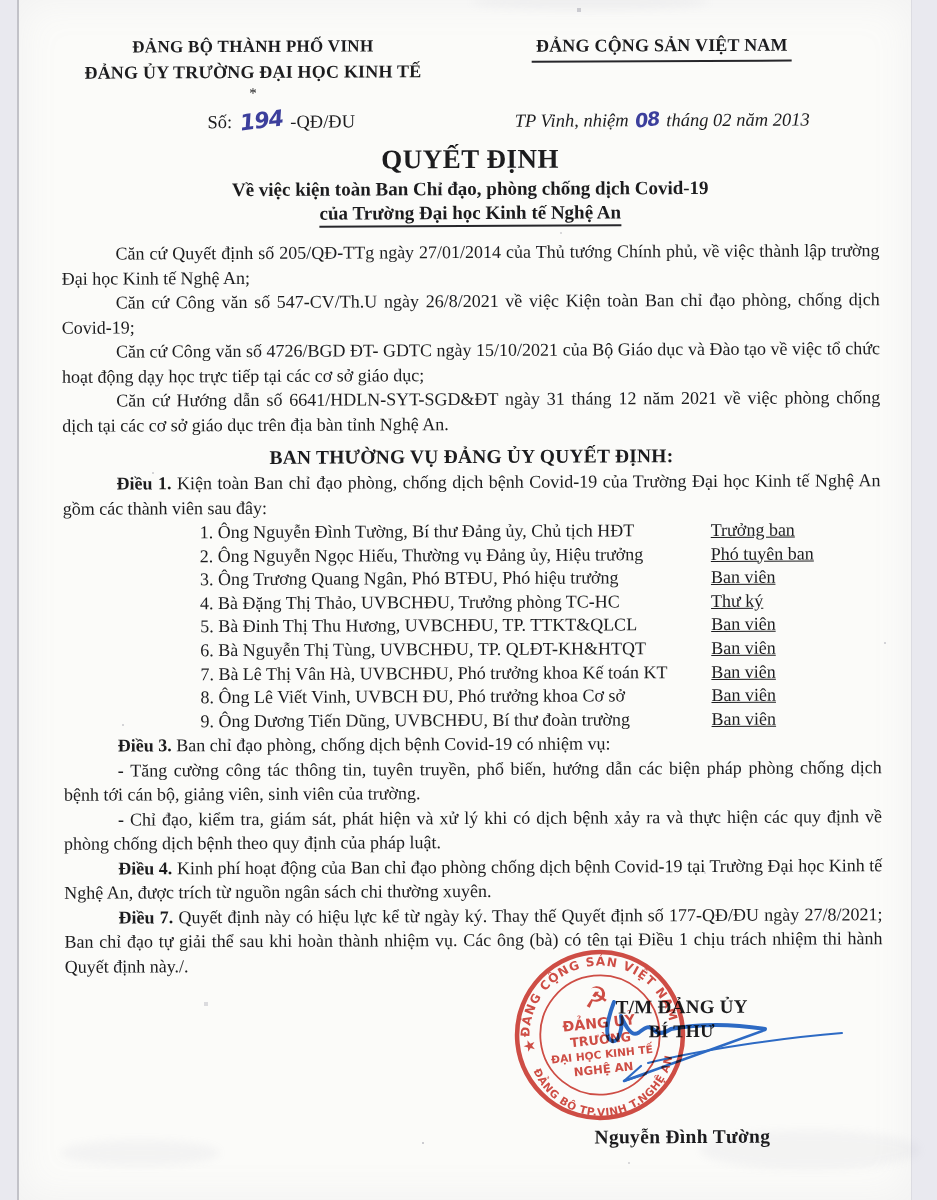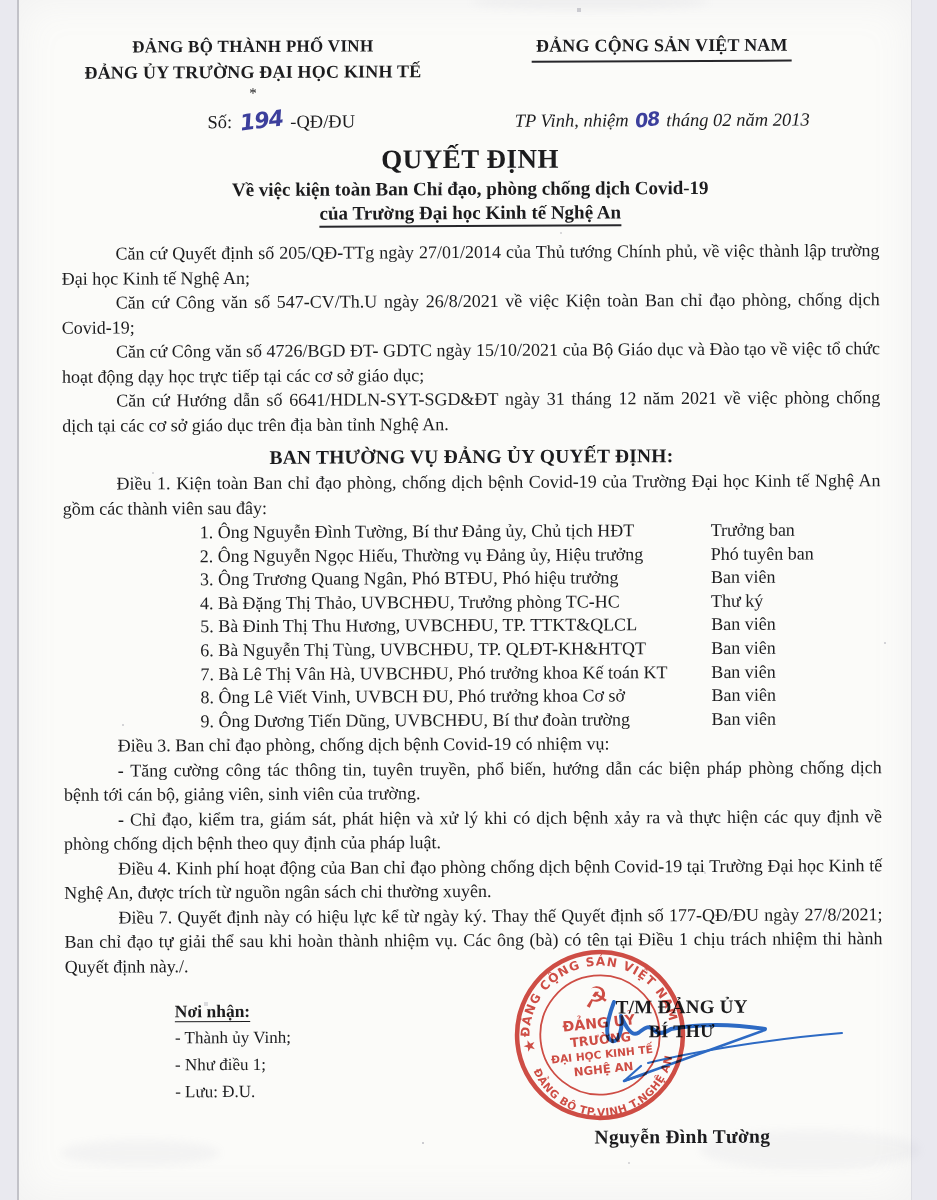--- a/index.html
+++ b/index.html
@@ -42,25 +42,25 @@
   .hw-day{font-size:19px;margin:0 2px;}
   
   .title{margin-top:12px;text-align:center;font-size:27px;font-weight:bold;letter-spacing:.5px;}
   .subtitle1{text-align:center;font-size:19px;font-weight:bold;margin-top:3px;}
   .subtitle2{text-align:center;font-size:19px;font-weight:bold;margin-top:2px;}
   .subtitle2 span{border-bottom:2px solid #26262a;padding-bottom:2px;}
   
   .preamble{margin-top:16px;}
   p.body-p{font-size:18px;line-height:24.5px;text-align:justify;text-indent:54px;margin:0;}
   .heading{font-size:19.5px;font-weight:bold;text-align:center;margin:10px 0 2px;letter-spacing:.2px;}
-  .art-label{font-weight:normal;margin-top:16px;}
+  .art-label{font-weight:bold;margin-top:16px;}
   .members{margin:1px 0 0 137px;}
   .member{display:flex;font-size:18px;line-height:23.6px;}
   .m-text{flex:1;white-space:nowrap;}
-  .m-role{flex:none;width:170px;padding-left:6px;white-space:nowrap;}
+  .m-role{flex:none;width:170px;padding-left:6px;white-space:nowrap;text-decoration:underline;}
   
   .footer{display:flex;margin-top:20px;}
   .recip{margin-left:110px;font-size:17px;line-height:26px;}
   .recip-label{font-size:17.5px;font-weight:bold;text-decoration:underline;text-underline-offset:4px;}
   .recip-item{line-height:27px;}
   .sign{margin-left:auto;width:330px;margin-right:36px;text-align:center;}
   .sign-org{font-size:19px;font-weight:bold;letter-spacing:.3px;}
   .sign-title{font-size:18px;font-weight:bold;margin-top:3px;letter-spacing:.5px;}
   .sign-name{font-size:19.5px;font-weight:bold;margin-top:84px;letter-spacing:.3px;}
   
@@ -176,26 +176,20 @@
 
   <p class="body-p"><span class="art-label">Điều 3.</span> <span>Ban chỉ đạo phòng, chống dịch bệnh Covid-19 có nhiệm vụ:</span></p>
   <p class="body-p">- Tăng cường công tác thông tin, tuyên truyền, phổ biến, hướng dẫn các biện pháp phòng chống dịch bệnh tới cán bộ, giảng viên, sinh viên của trường.</p>
   <p class="body-p">- Chỉ đạo, kiểm tra, giám sát, phát hiện và xử lý khi có dịch bệnh xảy ra và thực hiện các quy định về phòng chống dịch bệnh theo quy định của pháp luật.</p>
 
   <p class="body-p"><span class="art-label">Điều 4.</span> <span>Kinh phí hoạt động của Ban chỉ đạo phòng chống dịch bệnh Covid-19 tại Trường Đại học Kinh tế Nghệ An, được trích từ nguồn ngân sách chi thường xuyên.</span></p>
 
   <p class="body-p"><span class="art-label">Điều 7.</span> <span>Quyết định này có hiệu lực kể từ ngày ký. Thay thế Quyết định số 177-QĐ/ĐU ngày 27/8/2021; Ban chỉ đạo tự giải thể sau khi hoàn thành nhiệm vụ. Các ông (bà) có tên tại Điều 1 chịu trách nhiệm thi hành Quyết định này./.</span></p>
 
   <div class="footer">
-    <div class="recip">
-      <div class="recip-label">Nơi nhận:</div>
-      <div class="recip-item">- Thành ủy Vinh;</div>
-      <div class="recip-item">- Như điều 1;</div>
-      <div class="recip-item">- Lưu: Đ.U.</div>
-    </div>
     <div class="sign">
       <div class="sign-org">T/M ĐẢNG ỦY</div>
       <div class="sign-title">BÍ THƯ</div>
       <div class="sign-name">Nguyễn Đình Tường</div>
     </div>
   </div>
 
 </div>
 
 <svg class="stamp" viewBox="0 0 176 176">

